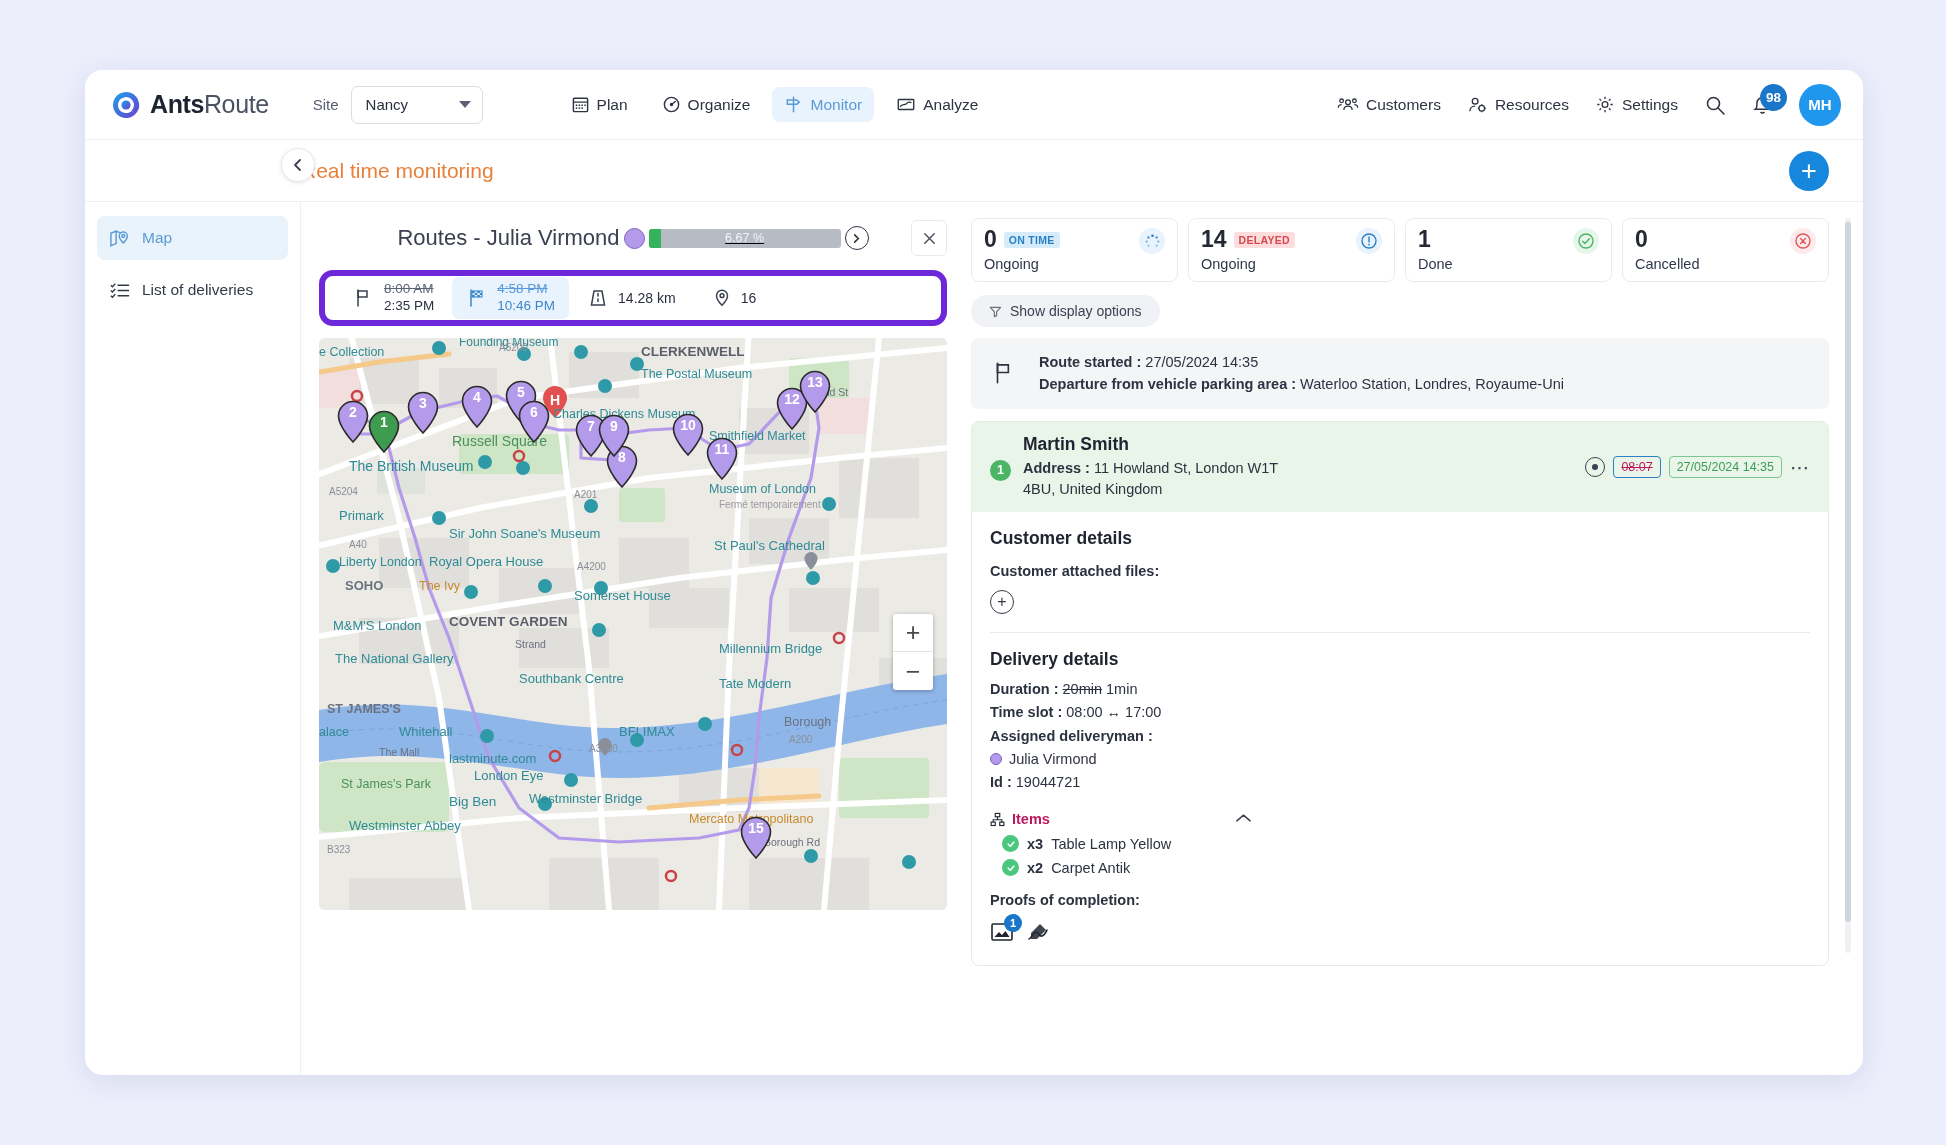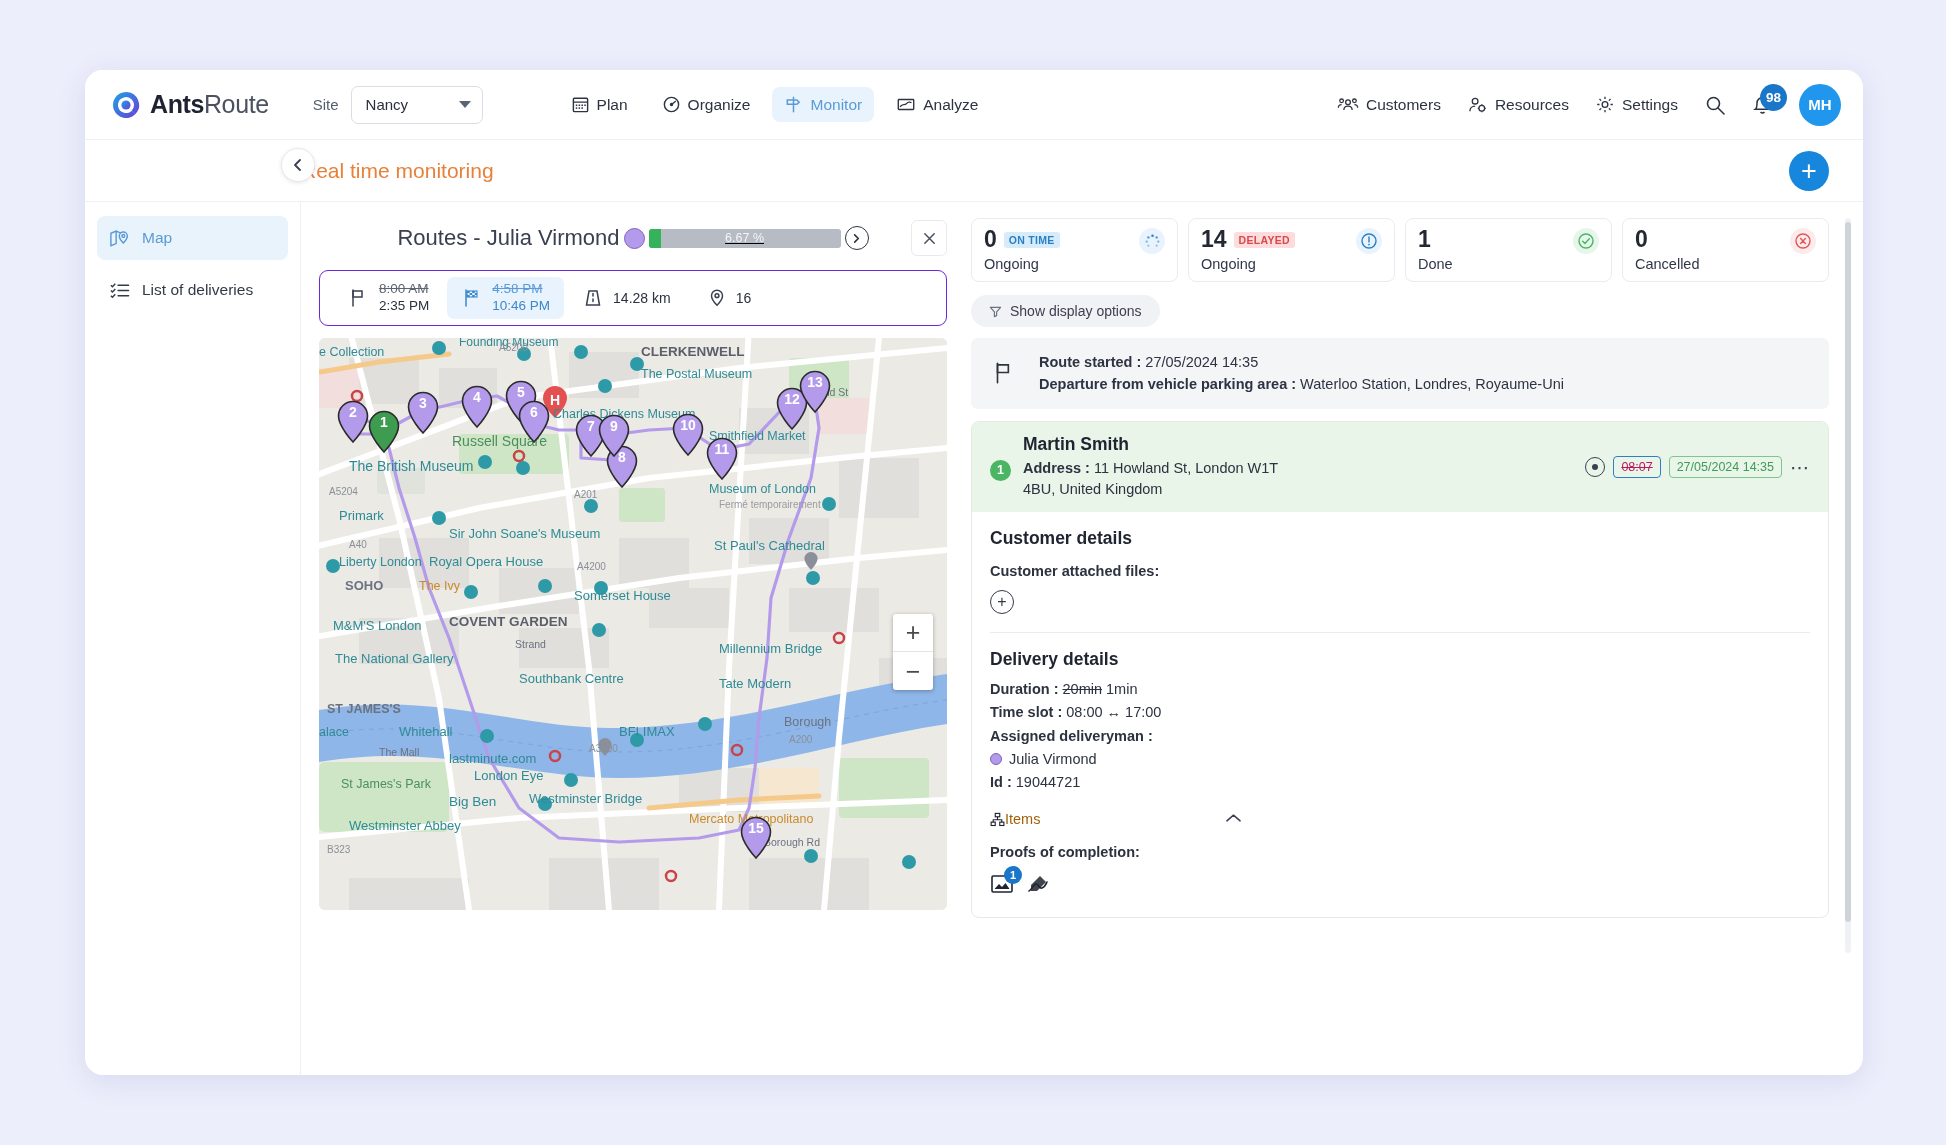--- a/index.html
+++ b/index.html
@@ -118,21 +118,21 @@
   .progress-fill { position: absolute; left: 0; top: 0; bottom: 0; width: 6.67%; background: #35b35a; }
   .progress-label { position: relative; font-size: 12.5px; color: #f2f4f7; font-weight: 400; }
   .circle-arrow {
     width: 24px; height: 24px; border-radius: 50%; border: 1.8px solid #2e3442;
     display: flex; align-items: center; justify-content: center;
   }
   .close-x { position: absolute; right: 0; top: 2px; width: 36px; height: 36px; border: 1px solid #e7e9ef; border-radius: 6px; display: flex; align-items: center; justify-content: center; background: #fff; }
 
   .stats-bar {
     margin-top: 12px; height: 56px;
-    border: 1px solid #6d28d9; border-radius: 9px; background: #fff;
+    border: 6px solid #6d28d9; border-radius: 14px; background: #fff;
     display: flex; align-items: center; padding: 0 10px;
   }
   .stat { display: flex; align-items: center; gap: 9px; padding: 0 18px; }
   .stat-lines { display: flex; flex-direction: column; line-height: 1.25; }
   .strike { text-decoration: line-through; color: #5c6474; font-size: 13.5px; }
   .strike.blue { color: #5a9bd8; }
   .now { font-size: 13.5px; color: #2b3040; }
   .now.blue { color: #3e87c9; }
   .stat.hl { background: #e8f3fd; border-radius: 7px; padding: 4px 14px; }
   .stat-val { font-size: 14px; color: #2b3040; }
@@ -202,21 +202,21 @@
   .target i { width: 6px; height: 6px; background: #3a4050; border-radius: 50%; display: block; }
 
   .dc-body { padding: 16px 18px 18px 18px; }
   .sec-title { font-size: 17.5px; font-weight: 700; color: #1f2430; }
   .kv { font-size: 14.5px; color: #2c3240; line-height: 1.6; }
   .kv b { font-weight: 700; }
   .cols { display: flex; gap: 50px; margin-top: 11px; }
   .addfile { width: 24px; height: 24px; border-radius: 50%; border: 1.5px solid #333a47; display: flex; align-items: center; justify-content: center; font-size: 16px; color: #333a47; margin-top: 7px; }
   .hr { height: 1px; background: #e9ebf0; margin: 18px 0 0 0; }
   .items-head { display: flex; align-items: center; margin-top: 16px; }
-  .items-head .t { font-size: 14.5px; font-weight: 400; color: #a16207; }
+  .items-head .t { font-size: 14.5px; font-weight: 700; color: #be185d; margin-left: 7px; }
   .chev { margin-left: 185px; }
   .item-row { display: flex; align-items: center; gap: 8px; margin-top: 7px; padding-left: 12px; font-size: 14.5px; color: #2c3240; }
   .check { width: 17px; height: 17px; border-radius: 50%; background: #4bc77e; display: flex; align-items: center; justify-content: center; flex: none; }
   .proof-icons { display: flex; gap: 12px; margin-top: 9px; }
   .proof { position: relative; }
   .proof .pbadge {
     position: absolute; top: -7px; right: -8px;
     width: 18px; height: 18px; border-radius: 50%;
     background: #1976c8; color: #fff; font-size: 11px; font-weight: 700;
     display: flex; align-items: center; justify-content: center;
@@ -797,20 +797,40 @@
                 <path d="M8 5.1v3.2M3.4 10.8V8.3h9.2v2.5"></path>
               </svg>
               <span class="t">Items</span>
               <span class="chev">
                 <svg width="17" height="12" viewBox="0 0 18 12" fill="none" stroke="#3a4050" stroke-width="1.6">
                   <path d="M2 9l7-6 7 6" stroke-linecap="round" stroke-linejoin="round"></path>
                 </svg>
               </span>
             </div>
 
+            <div id="items-list">
+                <div class="item-row">
+                  <span class="check">
+                    <svg width="10" height="10" viewBox="0 0 10 10" fill="none" stroke="#fff" stroke-width="1.6">
+                      <path d="M2.2 5.2l2 2 3.6-4" stroke-linecap="round" stroke-linejoin="round"></path>
+                    </svg>
+                  </span>
+                  <b>x3</b>
+                  <span>Table Lamp Yellow</span>
+                </div>
+                <div class="item-row">
+                  <span class="check">
+                    <svg width="10" height="10" viewBox="0 0 10 10" fill="none" stroke="#fff" stroke-width="1.6">
+                      <path d="M2.2 5.2l2 2 3.6-4" stroke-linecap="round" stroke-linejoin="round"></path>
+                    </svg>
+                  </span>
+                  <b>x2</b>
+                  <span>Carpet Antik</span>
+                </div>
+              </div>
 
             <div class="kv" style="font-weight:700;margin-top:13px;">Proofs of completion:</div>
             <div class="proof-icons">
               <div class="proof">
                 <svg width="24" height="22" viewBox="0 0 24 22" fill="none" stroke="#1f2430" stroke-width="1.6">
                   <rect x="2" y="3" width="20" height="16" rx="1.2"></rect>
                     <path d="M4.5 16l4.5-5 3 3 3.5-4 4 6z" fill="#1f2430" stroke="none"></path>
                 </svg>
                 <span class="pbadge">1</span>
               </div>

